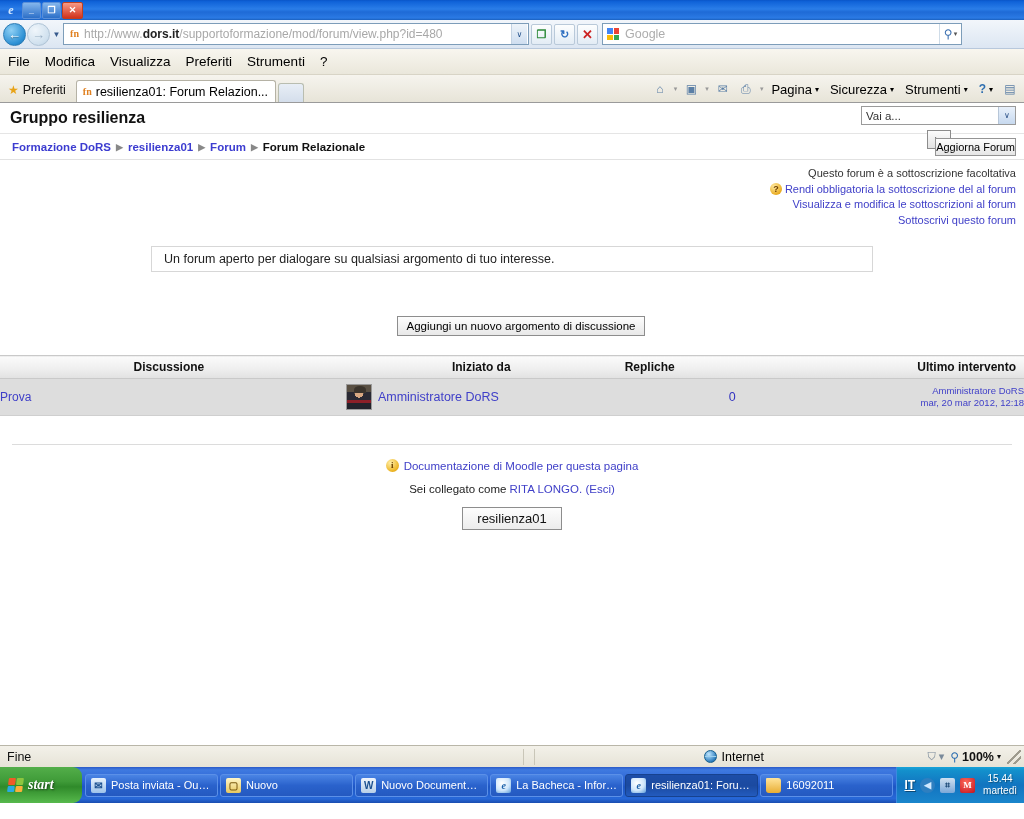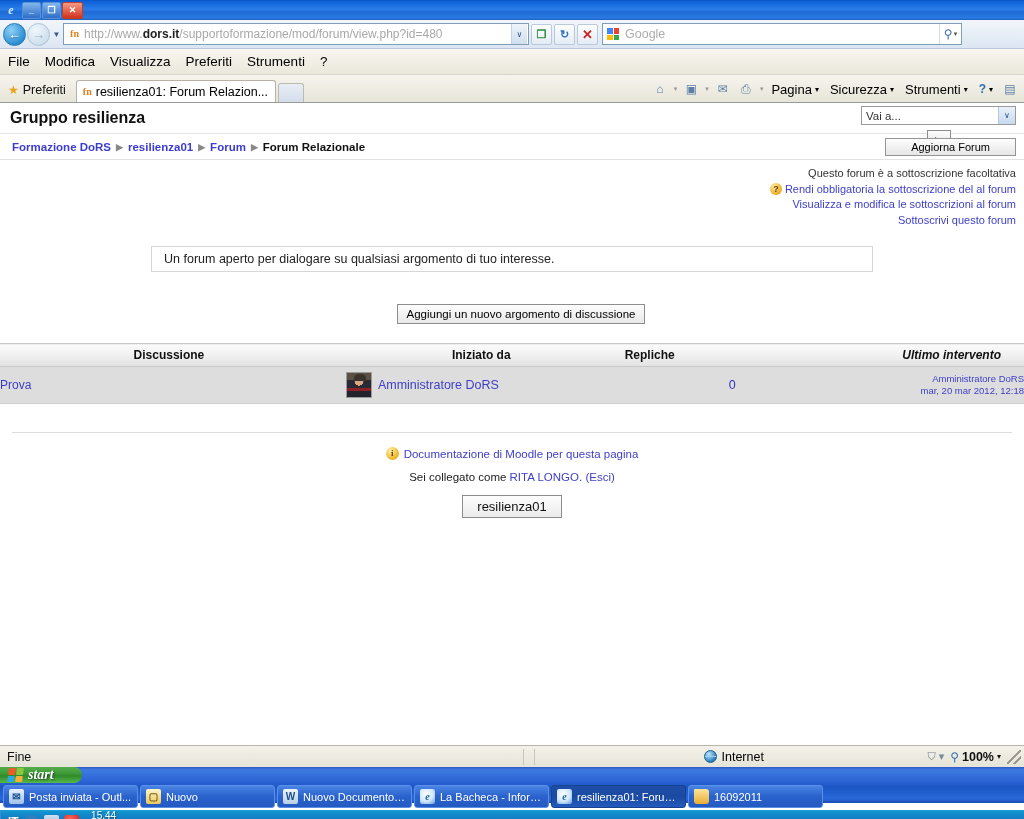--- a/index.html
+++ b/index.html
@@ -313,21 +313,21 @@
     flex: 1 1 auto;
     font-weight: bold;
   }
   .breadcrumb a { color: #3c3cd0; text-decoration: none; }
   .breadcrumb .sep { color: #888; font-size: 9px; }
   .breadcrumb .current { color: #111; }
   .btn-update {
     border: 1px solid #949494;
     background: linear-gradient(to bottom,#fdfdfd,#e6e6e6);
     font-size: 11px;
-    padding: 2px 25px;
+    padding: 2px 0;
     color: #000;
   }
 
   .subs-block {
     text-align: right;
     padding: 6px 8px 0 0;
     font-size: 11px;
     line-height: 15.5px;
   }
   .subs-block .plain { color: #333; }
@@ -344,21 +344,21 @@
 
   .intro-box {
     margin: 18px auto 0;
     width: 722px;
     border: 1px solid #d7d7d7;
     background: #fff;
     padding: 5px 12px;
     font-size: 12.5px;
     color: #222;
   }
-  .add-topic-wrap { text-align: center; margin-top: 32px; padding-left: 18px; }
+  .add-topic-wrap { text-align: center; margin-top: 44px; padding-left: 18px; }
   .btn-add-topic {
     border: 1px solid #8d8d8d;
     background: linear-gradient(to bottom,#fdfdfd,#e8e8e8);
     font-size: 11.5px;
     padding: 3px 9px;
     color: #000;
   }
 
   
   .forum-table {
@@ -373,21 +373,21 @@
     border-bottom: 1px solid #c9c9c9;
     font-size: 12px;
     font-weight: bold;
     color: #111;
     padding: 4px 0;
     height: 22px;
   }
   .forum-table thead th.c-disc  { width: 33%; text-align: center; }
   .forum-table thead th.c-by    { width: 28%; text-align: center; }
   .forum-table thead th.c-rep   { width: 21%; text-align: left; }
-  .forum-table thead th.c-last  { width: 18%; text-align: right; padding-right: 23px; font-style: italic; }
+  .forum-table thead th.c-last  { width: 18%; text-align: right; padding-right: 8px; }
   .forum-table tbody td {
     background: #dddddd;
     padding: 5px 0;
     height: 30px;
     vertical-align: middle;
     border-bottom: 1px solid #cfcfcf;
   }
   td.td-disc { padding-left: 12px; }
   td.td-disc a { color: #4040c8; text-decoration: none; font-size: 12px; }
   td.td-by { }
@@ -487,21 +487,21 @@
     width: 14px; height: 14px;
     background:
       linear-gradient(135deg, transparent 45%, #9e9b8e 45%, #9e9b8e 55%, transparent 55%),
       linear-gradient(135deg, transparent 70%, #9e9b8e 70%, #9e9b8e 80%, transparent 80%);
   }
 
   
   .taskbar {
     height: 36px;
     background: linear-gradient(to bottom, #2a59c8 0%, #3f7ae0 8%, #2a62d4 42%, #1d56c4 55%, #2768d8 88%, #1a4db0 100%);
-    display: flex; align-items: stretch; flex-direction: column;
+    display: flex; align-items: stretch;
   }
   .startbtn {
     width: 82px;
     background: linear-gradient(to bottom, #53ae4a 0%, #3f9b38 40%, #2f8a2a 55%, #57b94c 100%);
     border-radius: 0 9px 9px 0;
     display: flex; align-items: center; gap: 5px;
     padding-left: 8px;
     color: #fff;
     font-size: 14px; font-weight: bold;
     font-style: italic;

